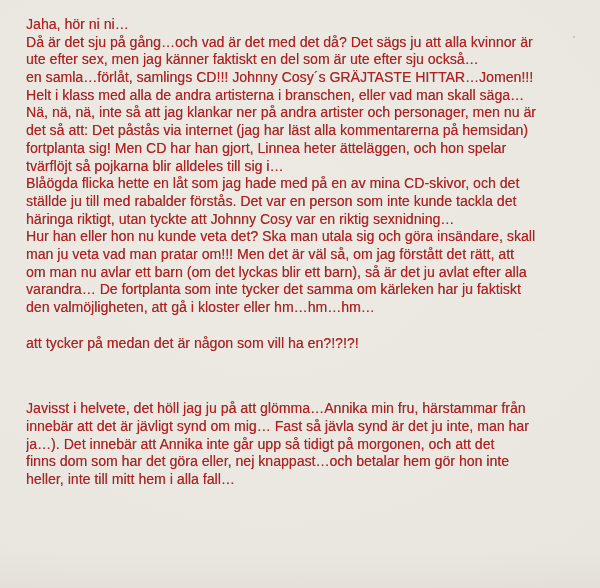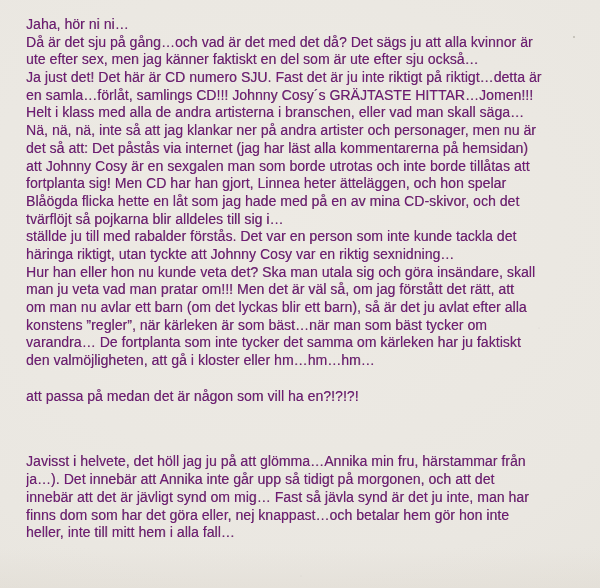--- a/index.html
+++ b/index.html
@@ -17,21 +17,21 @@
   }
   .page {
     position: absolute;
     inset: 0;
   }
   .text-block {
     position: absolute;
     left: 26px;
     top: 16px;
     right: 14px;
-    color: #701a75;
+    color: #b91c1c;
     font-size: 14px;
     line-height: 17.7px;
     letter-spacing: 0.05px;
     text-shadow: 0.3px 0 0.3px rgba(60, 60, 60, 0.55);
   }
   .para {
     margin: 0 0 18px 0;
   }
   .para:last-child {
     margin-bottom: 0;
@@ -74,47 +74,44 @@
 </head>
 <body>
 
 <div class="page">
   <div class="text-block">
 
     <div class="para">
       <div class="line">Jaha, hör ni ni…</div>
       <div class="line">Då är det sju på gång…och vad är det med det då? Det sägs ju att alla kvinnor är</div>
       <div class="line">ute efter sex, men jag känner faktiskt en del som är ute efter sju också…</div>
-      <div class="line">Ja just det! Det här är CD numero SJU. Fast det är ju inte riktigt på riktigt…detta är</div>
       <div class="line">en samla…förlåt, samlings CD!!! Johnny Cosy´s GRÄJTASTE HITTAR…Jomen!!!</div>
       <div class="line">Helt i klass med alla de andra artisterna i branschen, eller vad man skall säga…</div>
       <div class="line">Nä, nä, nä, inte så att jag klankar ner på andra artister och personager, men nu är</div>
       <div class="line">det så att: Det påstås via internet (jag har läst alla kommentarerna på hemsidan)</div>
-      <div class="line">att Johnny Cosy är en sexgalen man som borde utrotas och inte borde tillåtas att</div>
       <div class="line">fortplanta sig! Men CD har han gjort, Linnea heter ätteläggen, och hon spelar</div>
+      <div class="line">tvärflöjt så pojkarna blir alldeles till sig i…</div>
       <div class="line">Blåögda flicka hette en låt som jag hade med på en av mina CD-skivor, och det</div>
-      <div class="line">tvärflöjt så pojkarna blir alldeles till sig i…</div>
       <div class="line">ställde ju till med rabalder förstås. Det var en person som inte kunde tackla det</div>
       <div class="line">häringa riktigt, utan tyckte att Johnny Cosy var en riktig sexnidning…</div>
       <div class="line">Hur han eller hon nu kunde veta det? Ska man utala sig och göra insändare, skall</div>
       <div class="line">man ju veta vad man pratar om!!! Men det är väl så, om jag förstått det rätt, att</div>
       <div class="line">om man nu avlar ett barn (om det lyckas blir ett barn), så är det ju avlat efter alla</div>
-      <div class="line">konstens ”regler”, när kärleken är som bäst…när man som bäst tycker om</div>
       <div class="line">varandra… De fortplanta som inte tycker det samma om kärleken har ju faktiskt</div>
       <div class="line">den valmöjligheten, att gå i kloster eller hm…hm…hm…</div>
     </div>
 
     <div class="para">
-      <div class="line">att passa på medan det är någon som vill ha en?!?!?!</div>
+      <div class="line">att tycker på medan det är någon som vill ha en?!?!?!</div>
     </div>
 
     <div class="para">
       <div class="line">Javisst i helvete, det höll jag ju på att glömma…Annika min fru, härstammar från</div>
+      <div class="line">innebär att det är jävligt synd om mig… Fast så jävla synd är det ju inte, man har</div>
       <div class="line">ja…). Det innebär att Annika inte går upp så tidigt på morgonen, och att det</div>
-      <div class="line">innebär att det är jävligt synd om mig… Fast så jävla synd är det ju inte, man har</div>
       <div class="line">finns dom som har det göra eller, nej knappast…och betalar hem gör hon inte</div>
       <div class="line">heller, inte till mitt hem i alla fall…</div>
     </div>
 
   </div>
 
   <div class="speckle"></div>
   <div class="bottom-shade"></div>
 </div>
 

